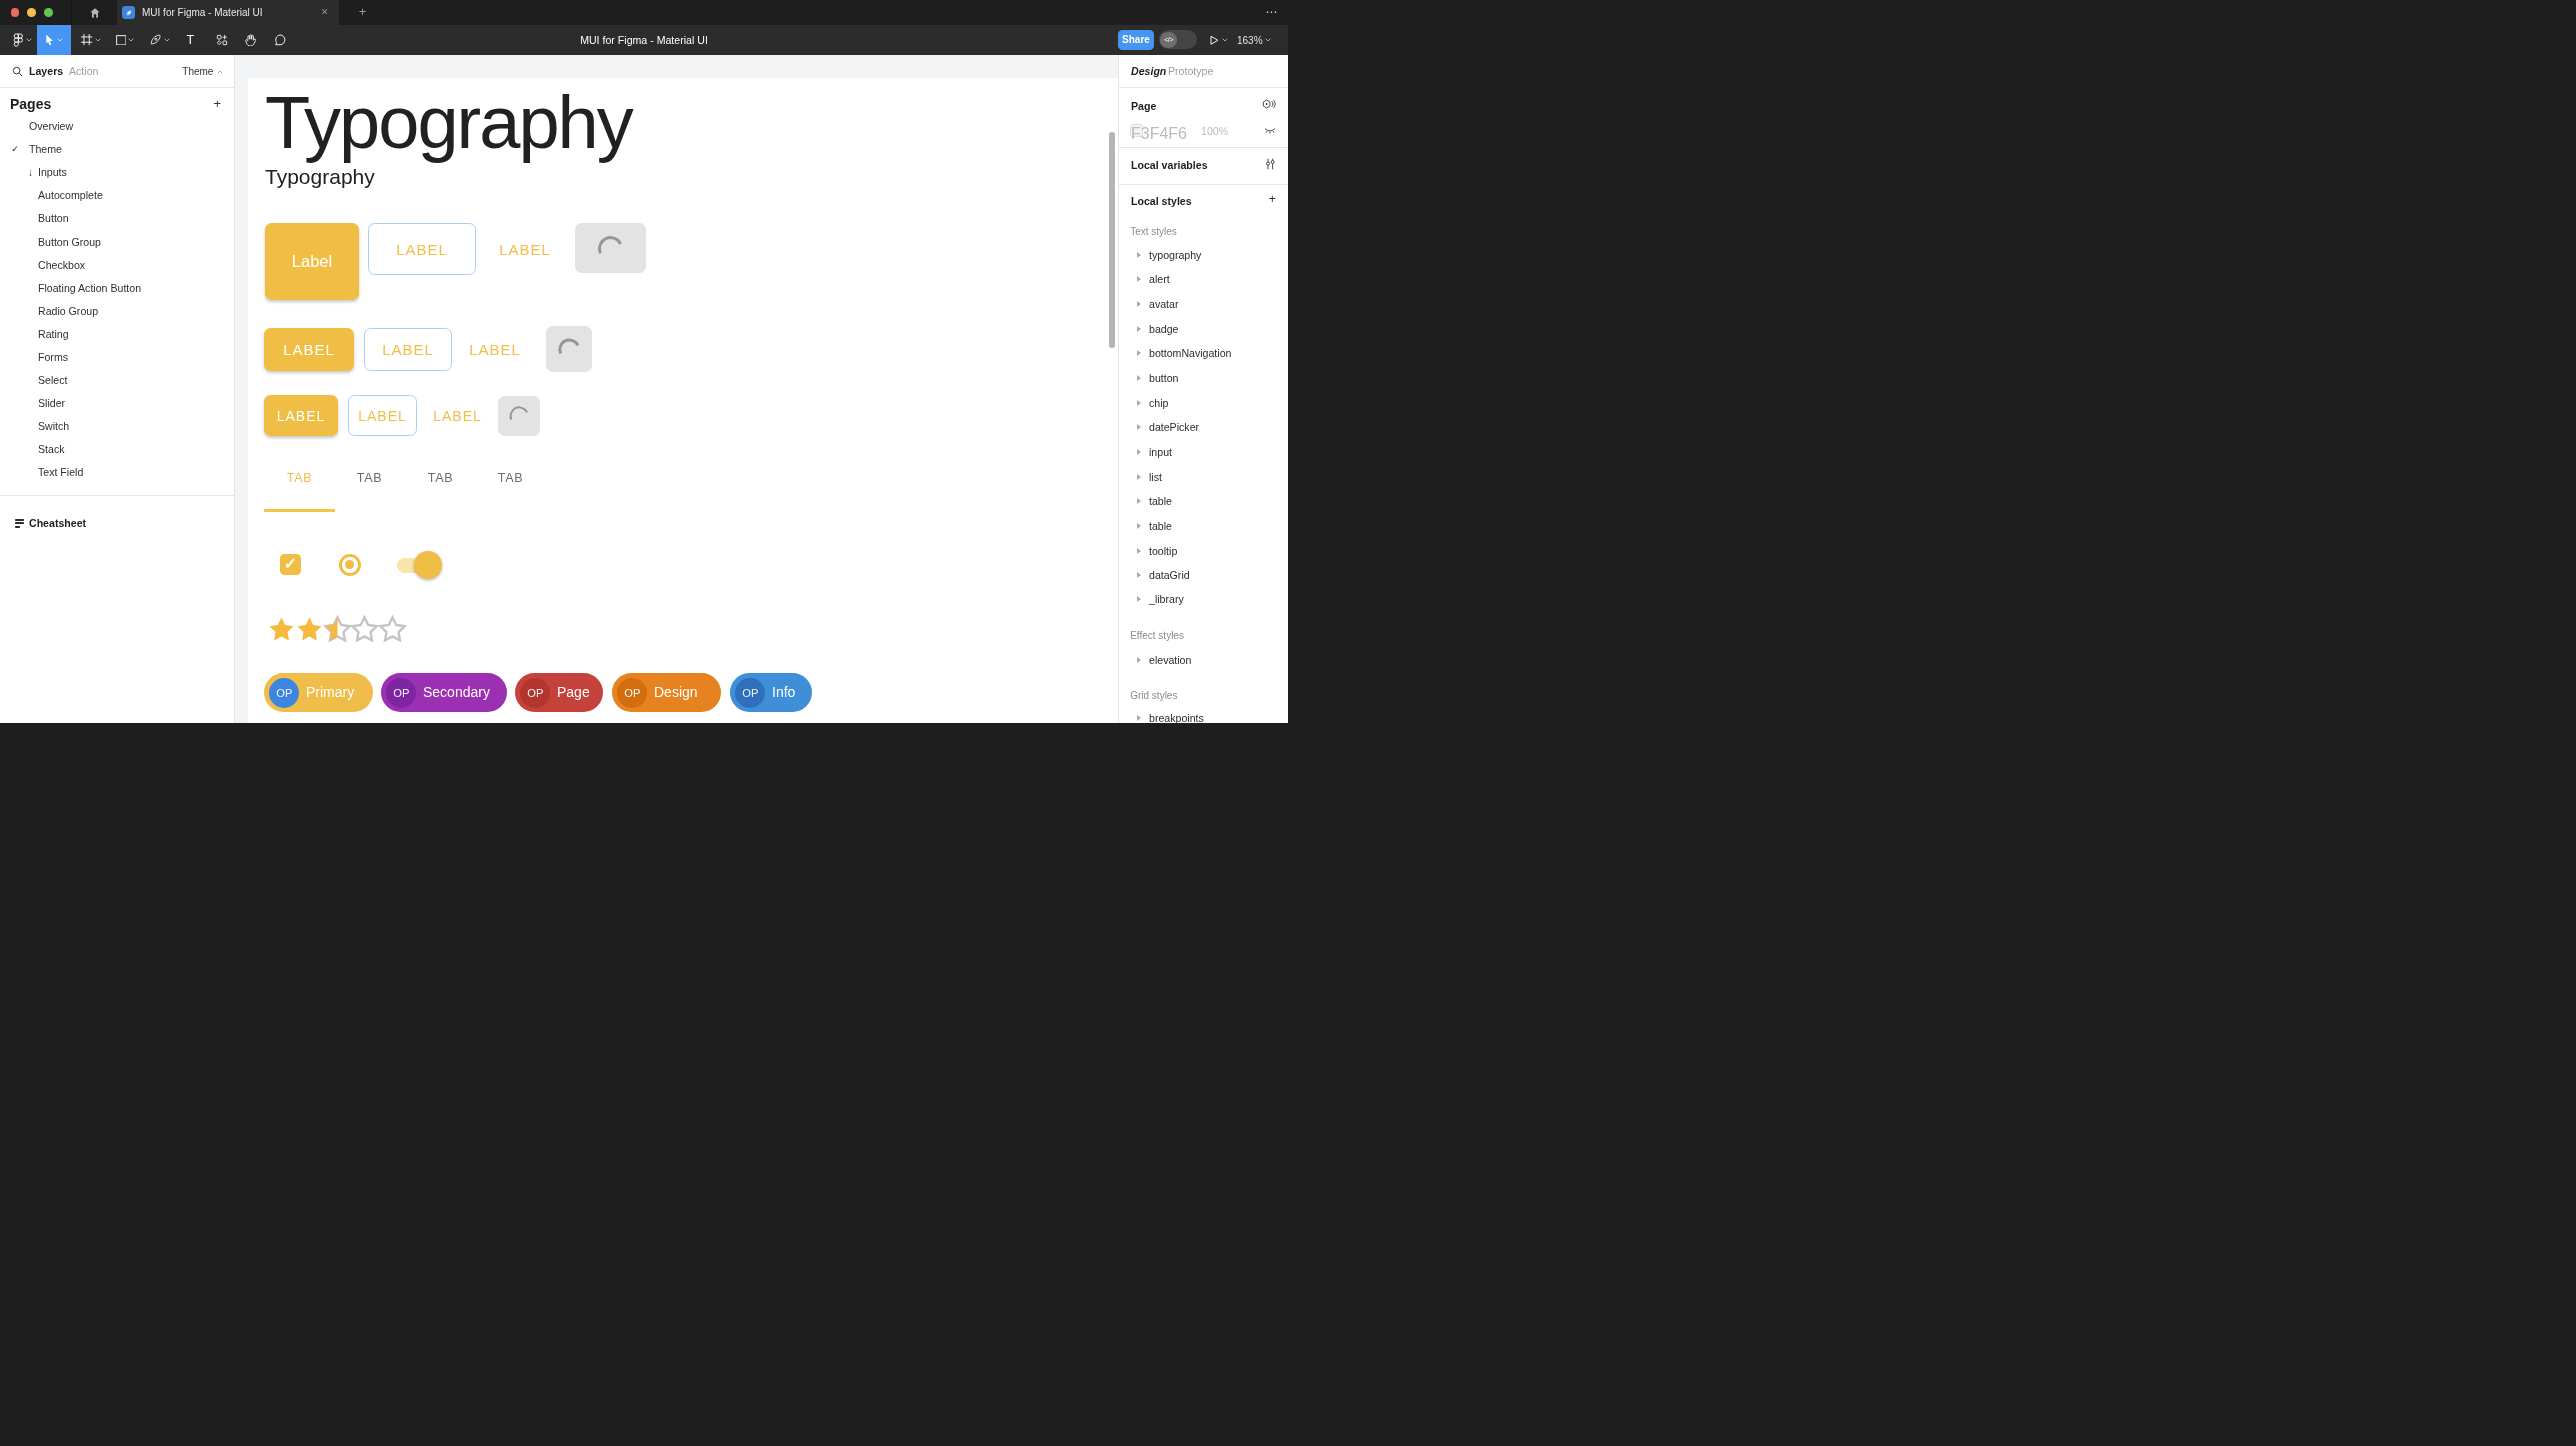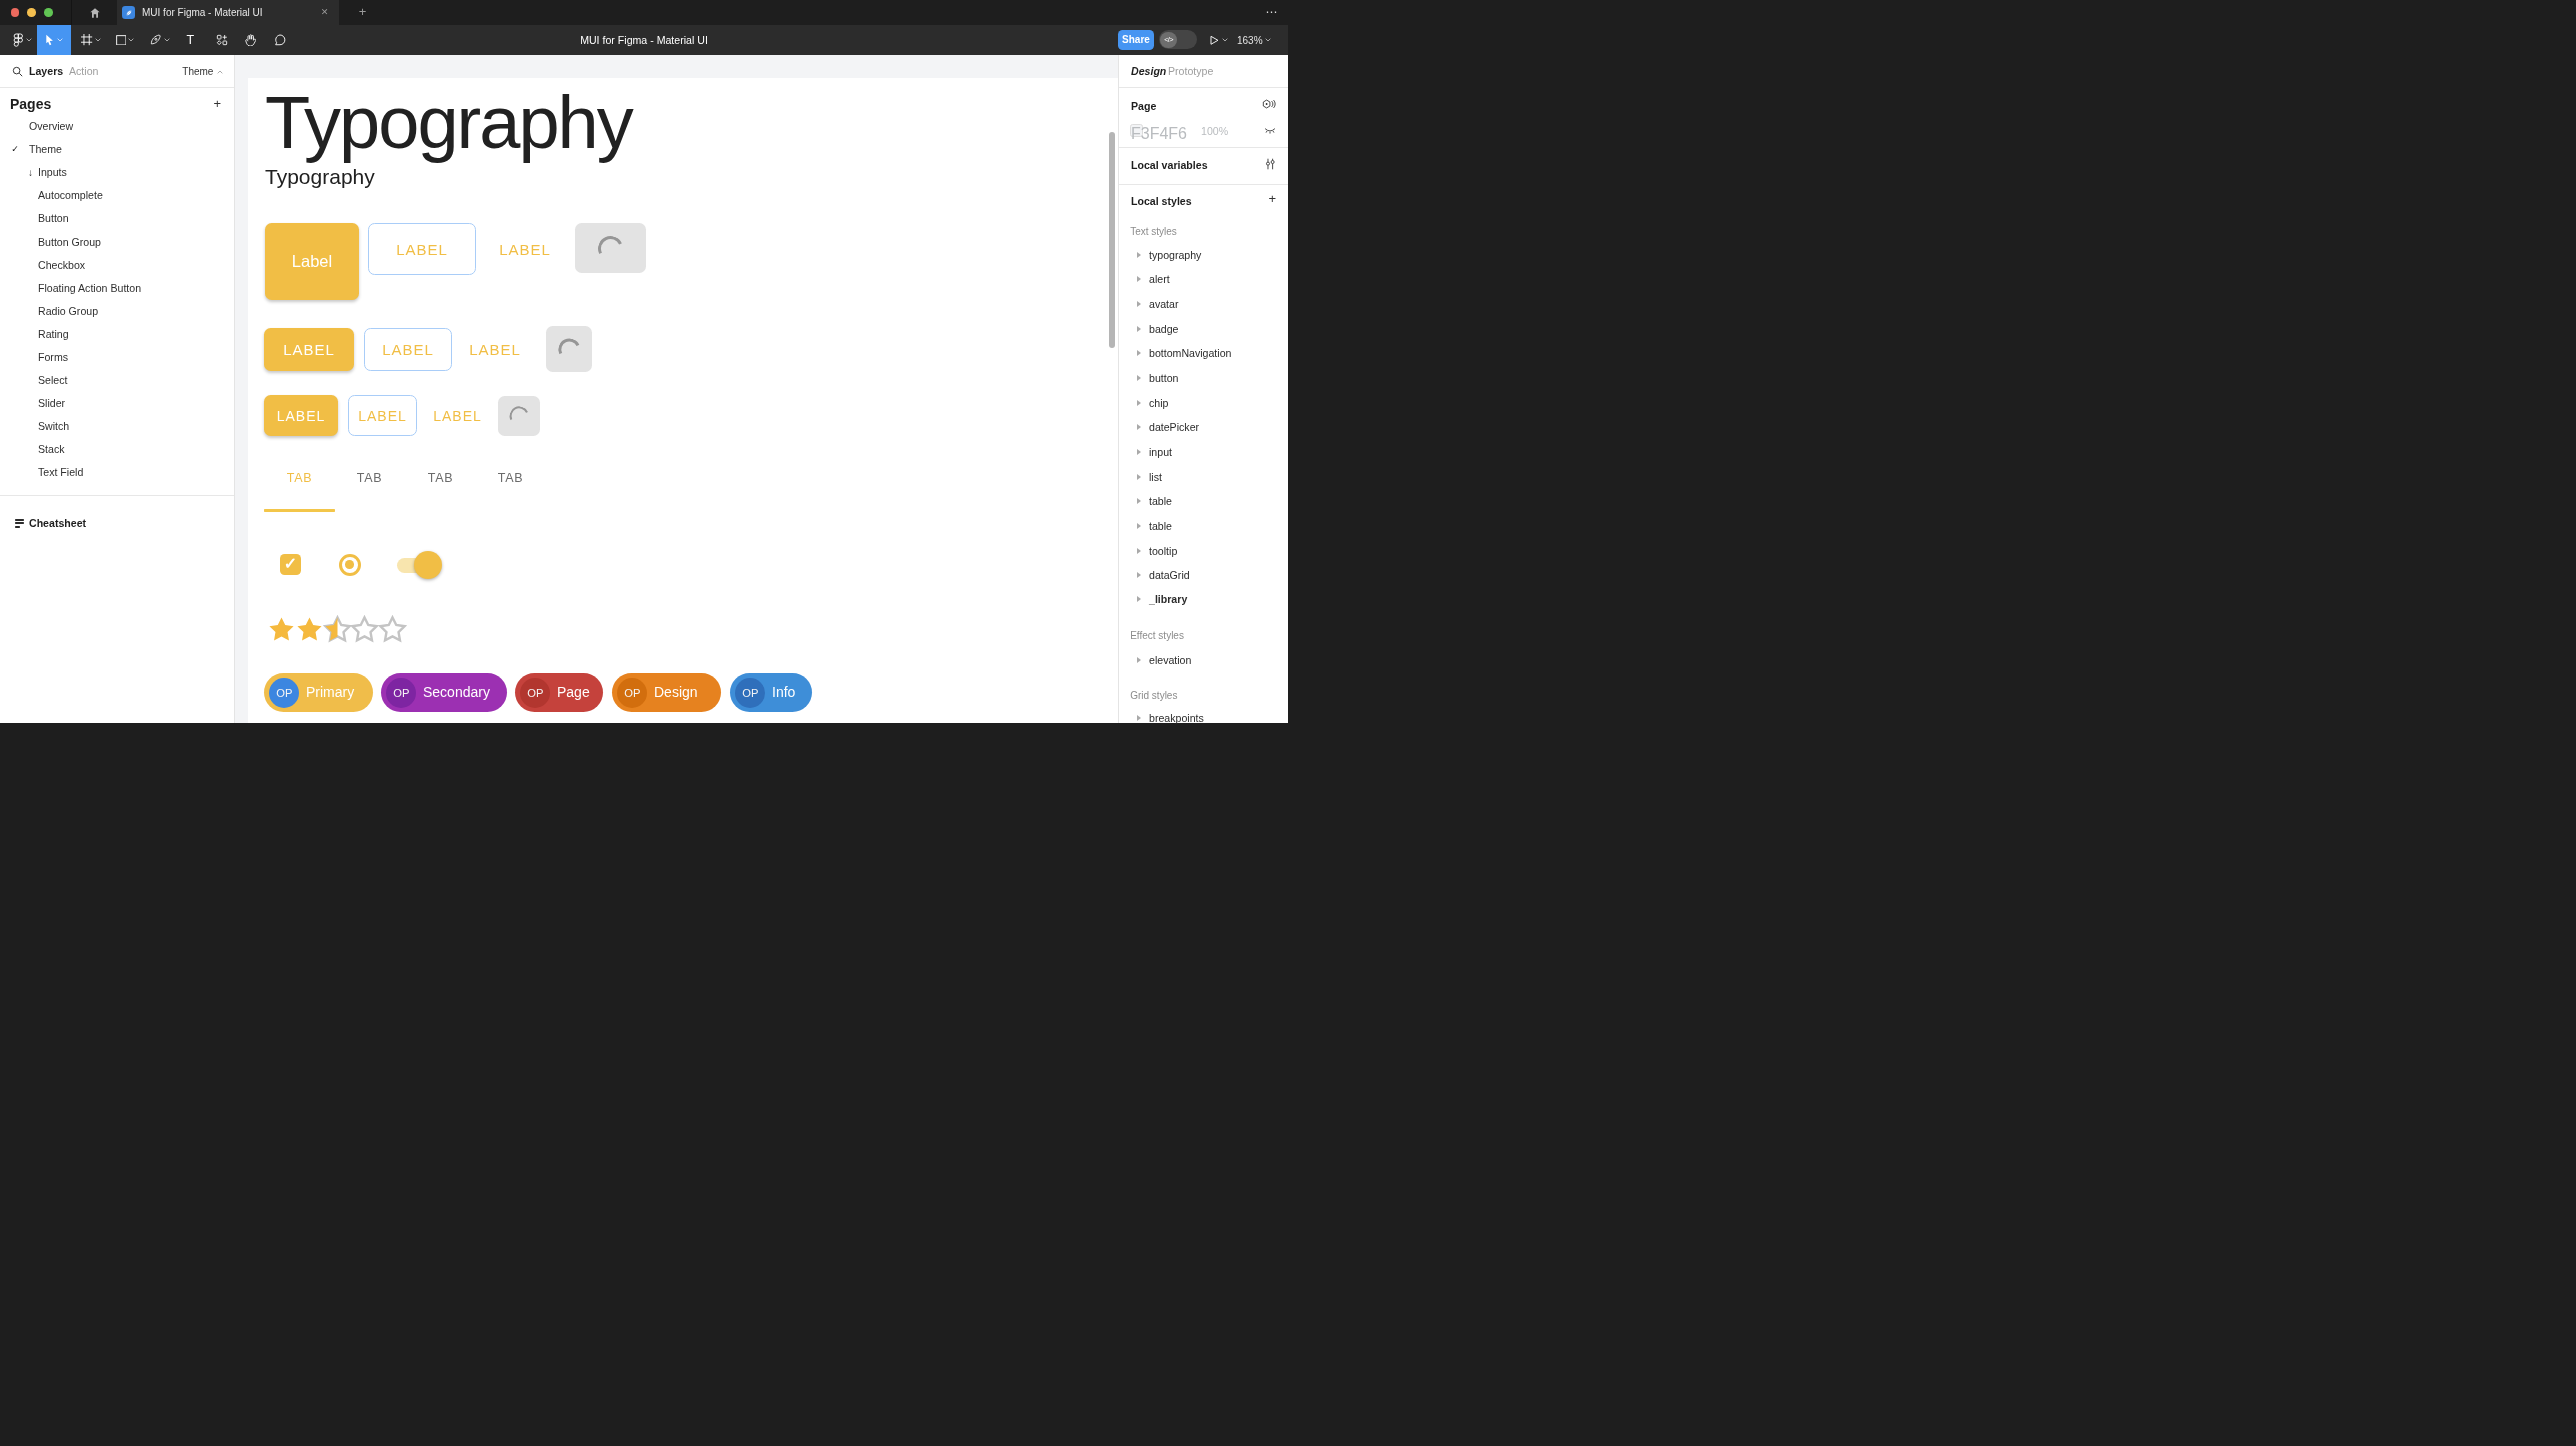--- a/index.html
+++ b/index.html
@@ -515,21 +515,21 @@
       <span class="rp-label">table</span>
     </div>
   <div class="rp-item" style="top:486px;">
       <span class="tri"></span>
       <span class="rp-label">tooltip</span>
     </div>
   <div class="rp-item" style="top:510px;">
       <span class="tri"></span>
       <span class="rp-label">dataGrid</span>
     </div>
-  <div class="rp-item" style="top:534px;font-weight:bold;">
+  <div class="rp-item" style="top:534px;">
       <span class="tri"></span>
       <span class="rp-label">_library</span>
     </div>
 
   <div class="rp-sub" style="top:575px;">Effect styles</div>
   <div class="rp-item" style="top:595px;">
       <span class="tri"></span>
       <span class="rp-label">elevation</span>
     </div>
 

